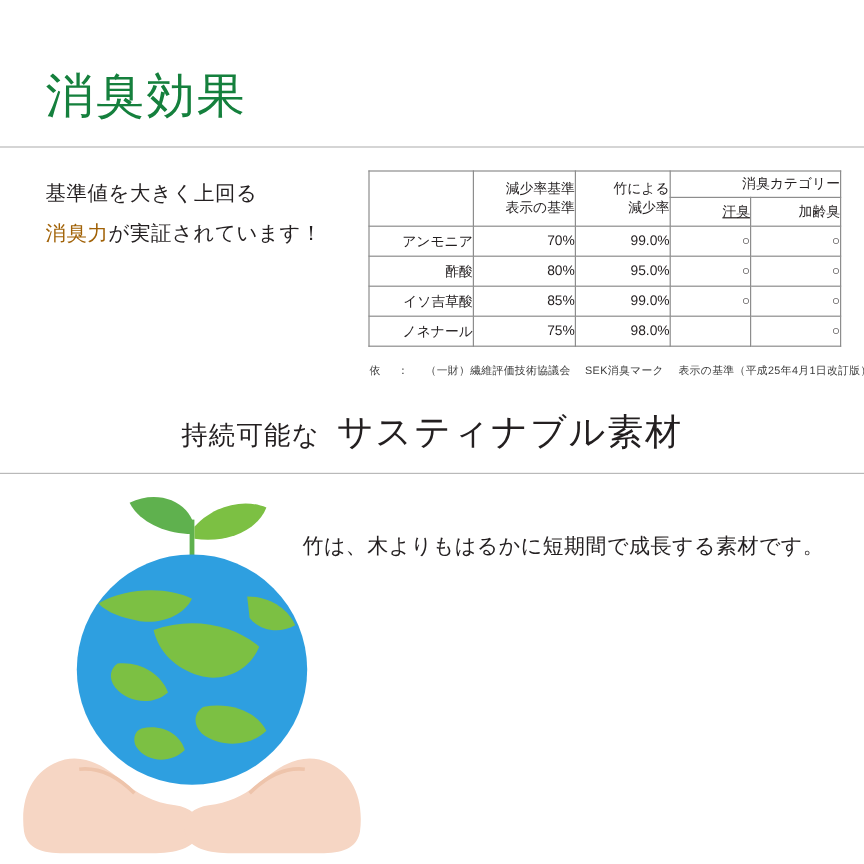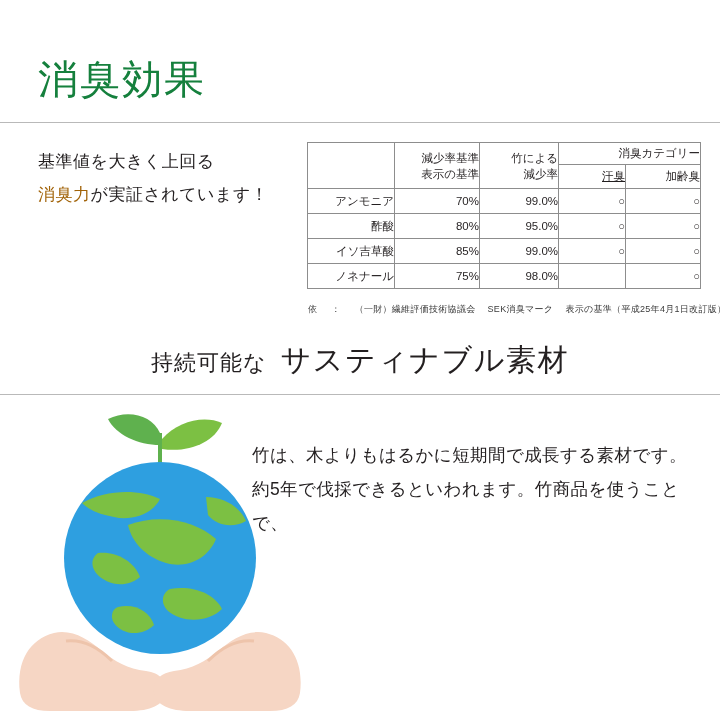--- a/index.html
+++ b/index.html
@@ -251,15 +251,14 @@
 
       <path d="M10 300 C6 268 20 246 44 240 C62 236 78 246 92 258 C104 268 118 276 136 278 C150 280 158 288 156 300 C154 312 140 318 120 318 L40 318 C22 318 12 312 10 300 Z" fill="#f6d6c4"></path>
       <path d="M290 300 C294 268 280 246 256 240 C238 236 222 246 208 258 C196 268 182 276 164 278 C150 280 142 288 144 300 C146 312 160 318 180 318 L260 318 C278 318 288 312 290 300 Z" fill="#f6d6c4"></path>
       <path d="M56 248 C74 246 90 256 102 268" stroke="#eec4ab" stroke-width="3" fill="none"></path>
       <path d="M244 248 C226 246 210 256 198 268" stroke="#eec4ab" stroke-width="3" fill="none"></path>
     </svg>
   </div>
 
   <div class="body-text">
     <div>竹は、木よりもはるかに短期間で成長する素材です。</div>
-    <div>約5年で伐採できるといわれます。竹商品を使うことで、</div>
   </div>
 </div>
 
 </body></html>

